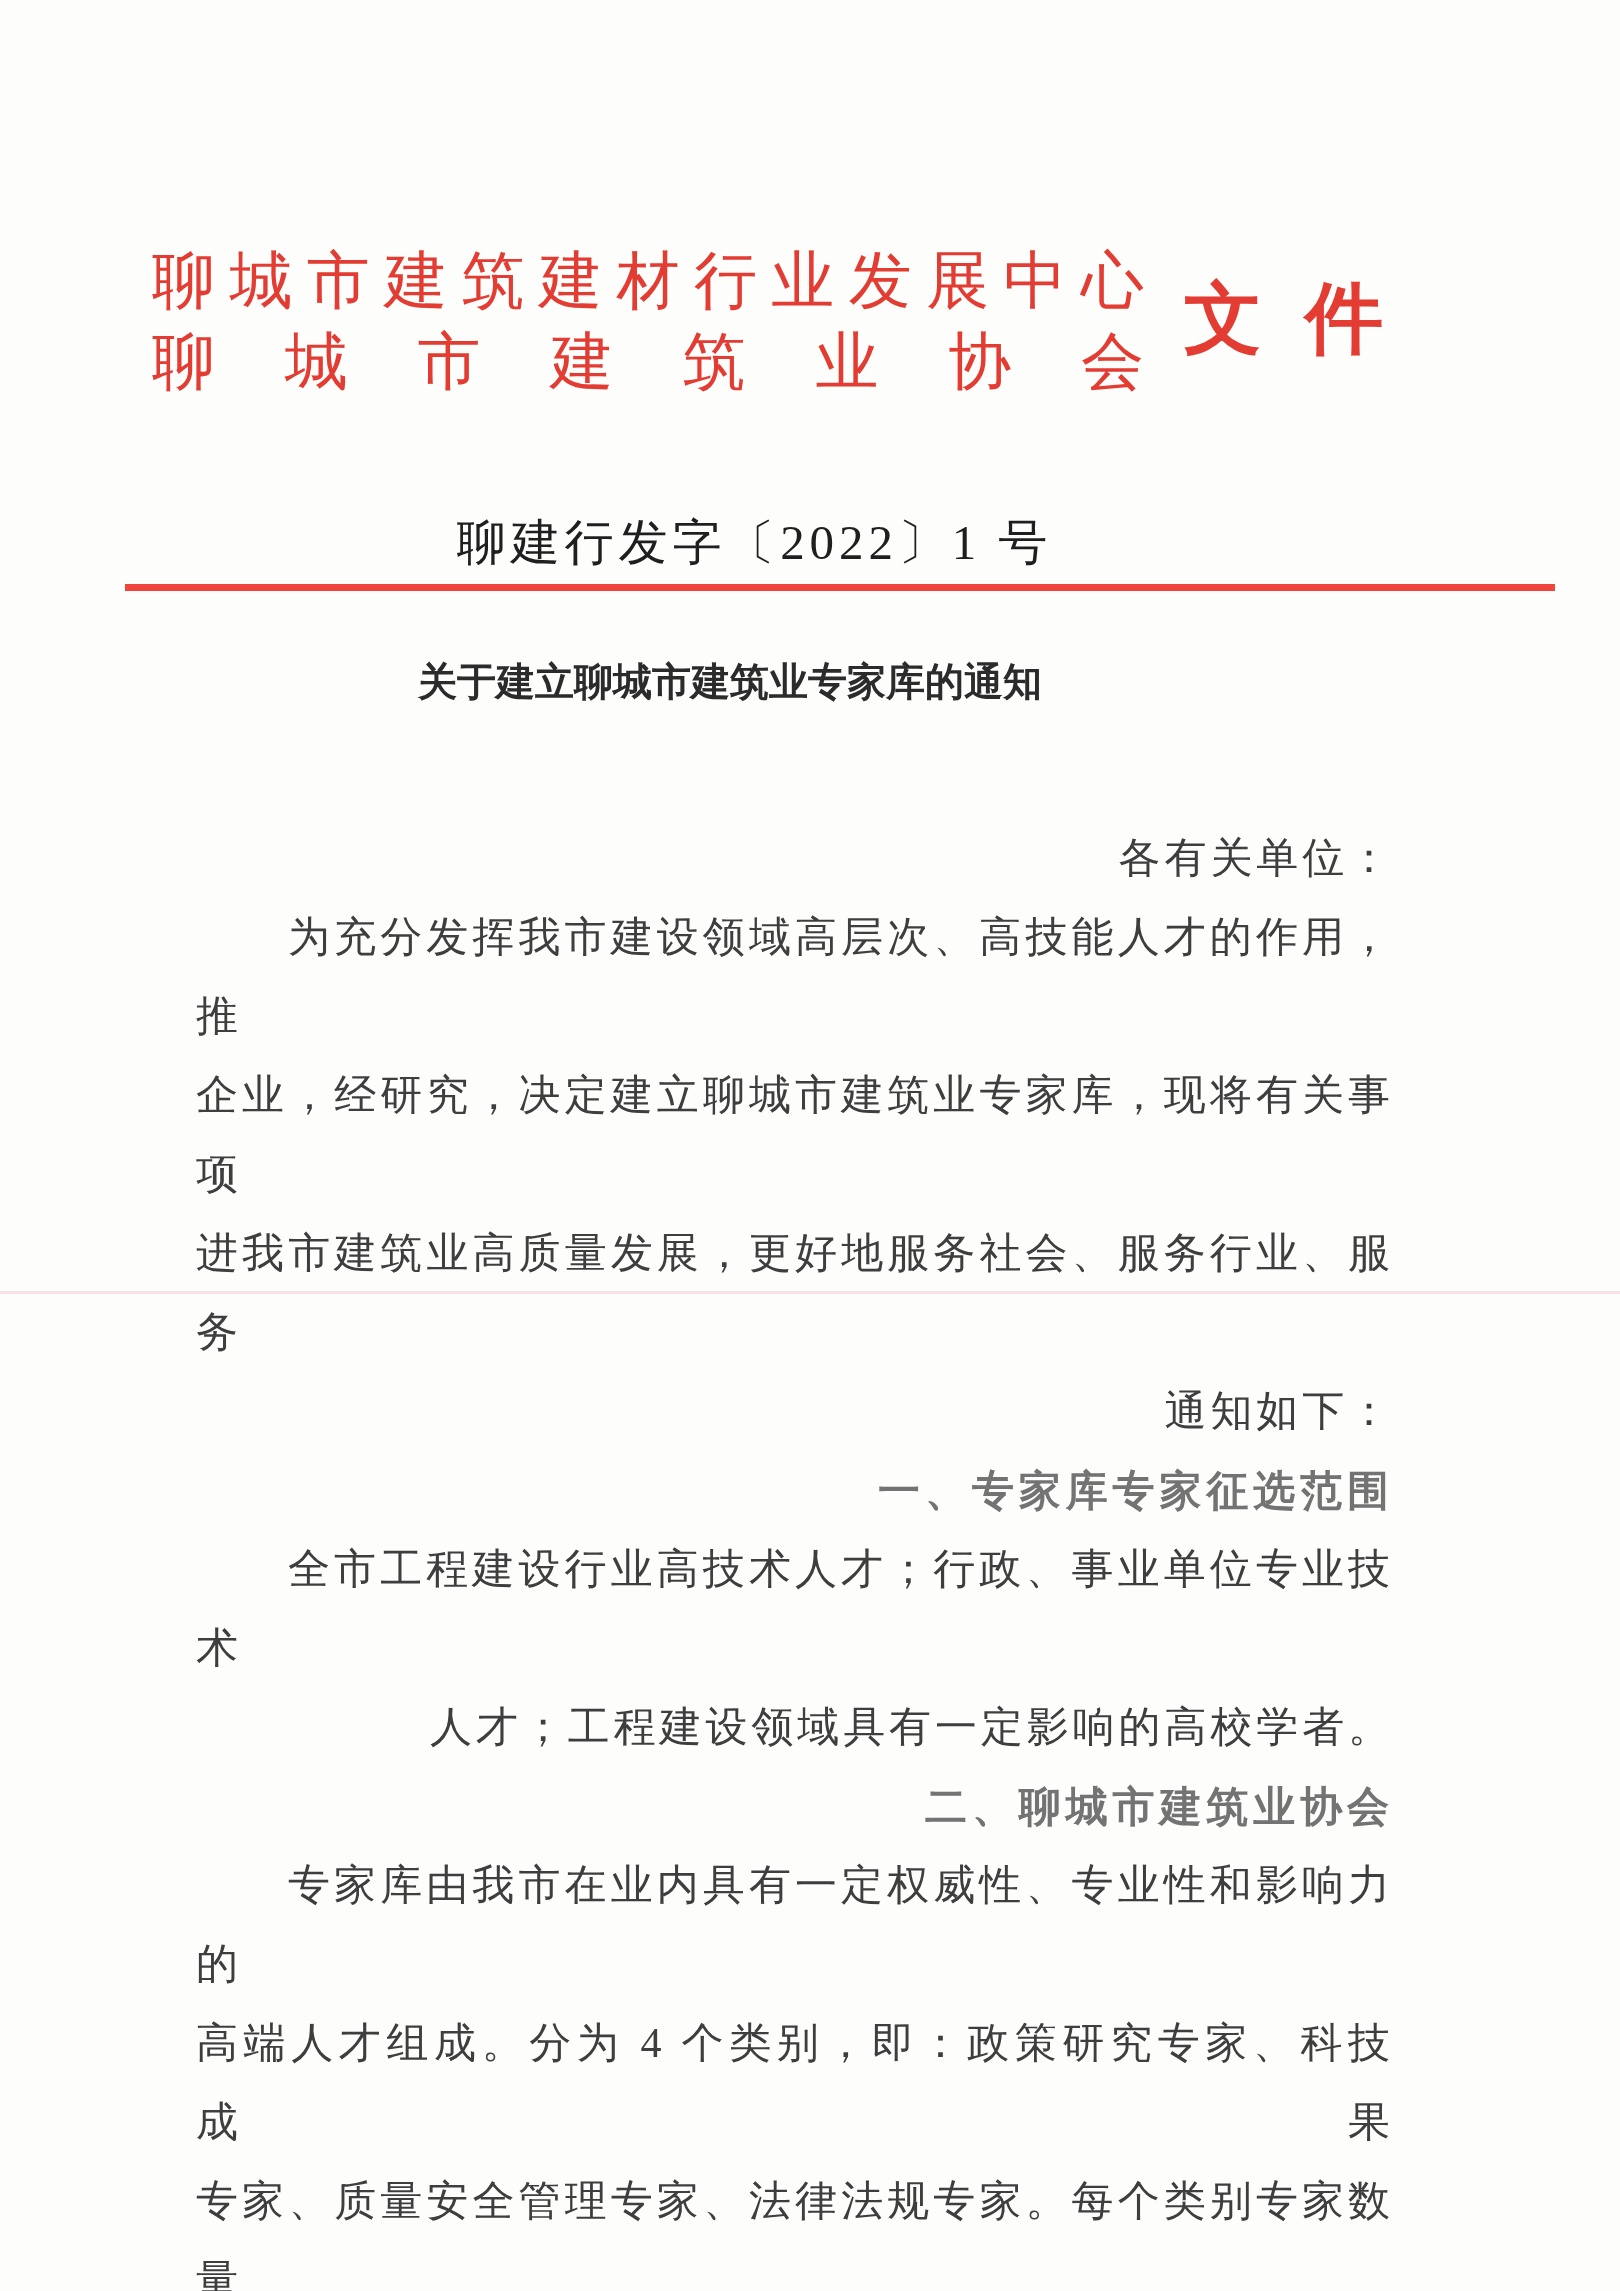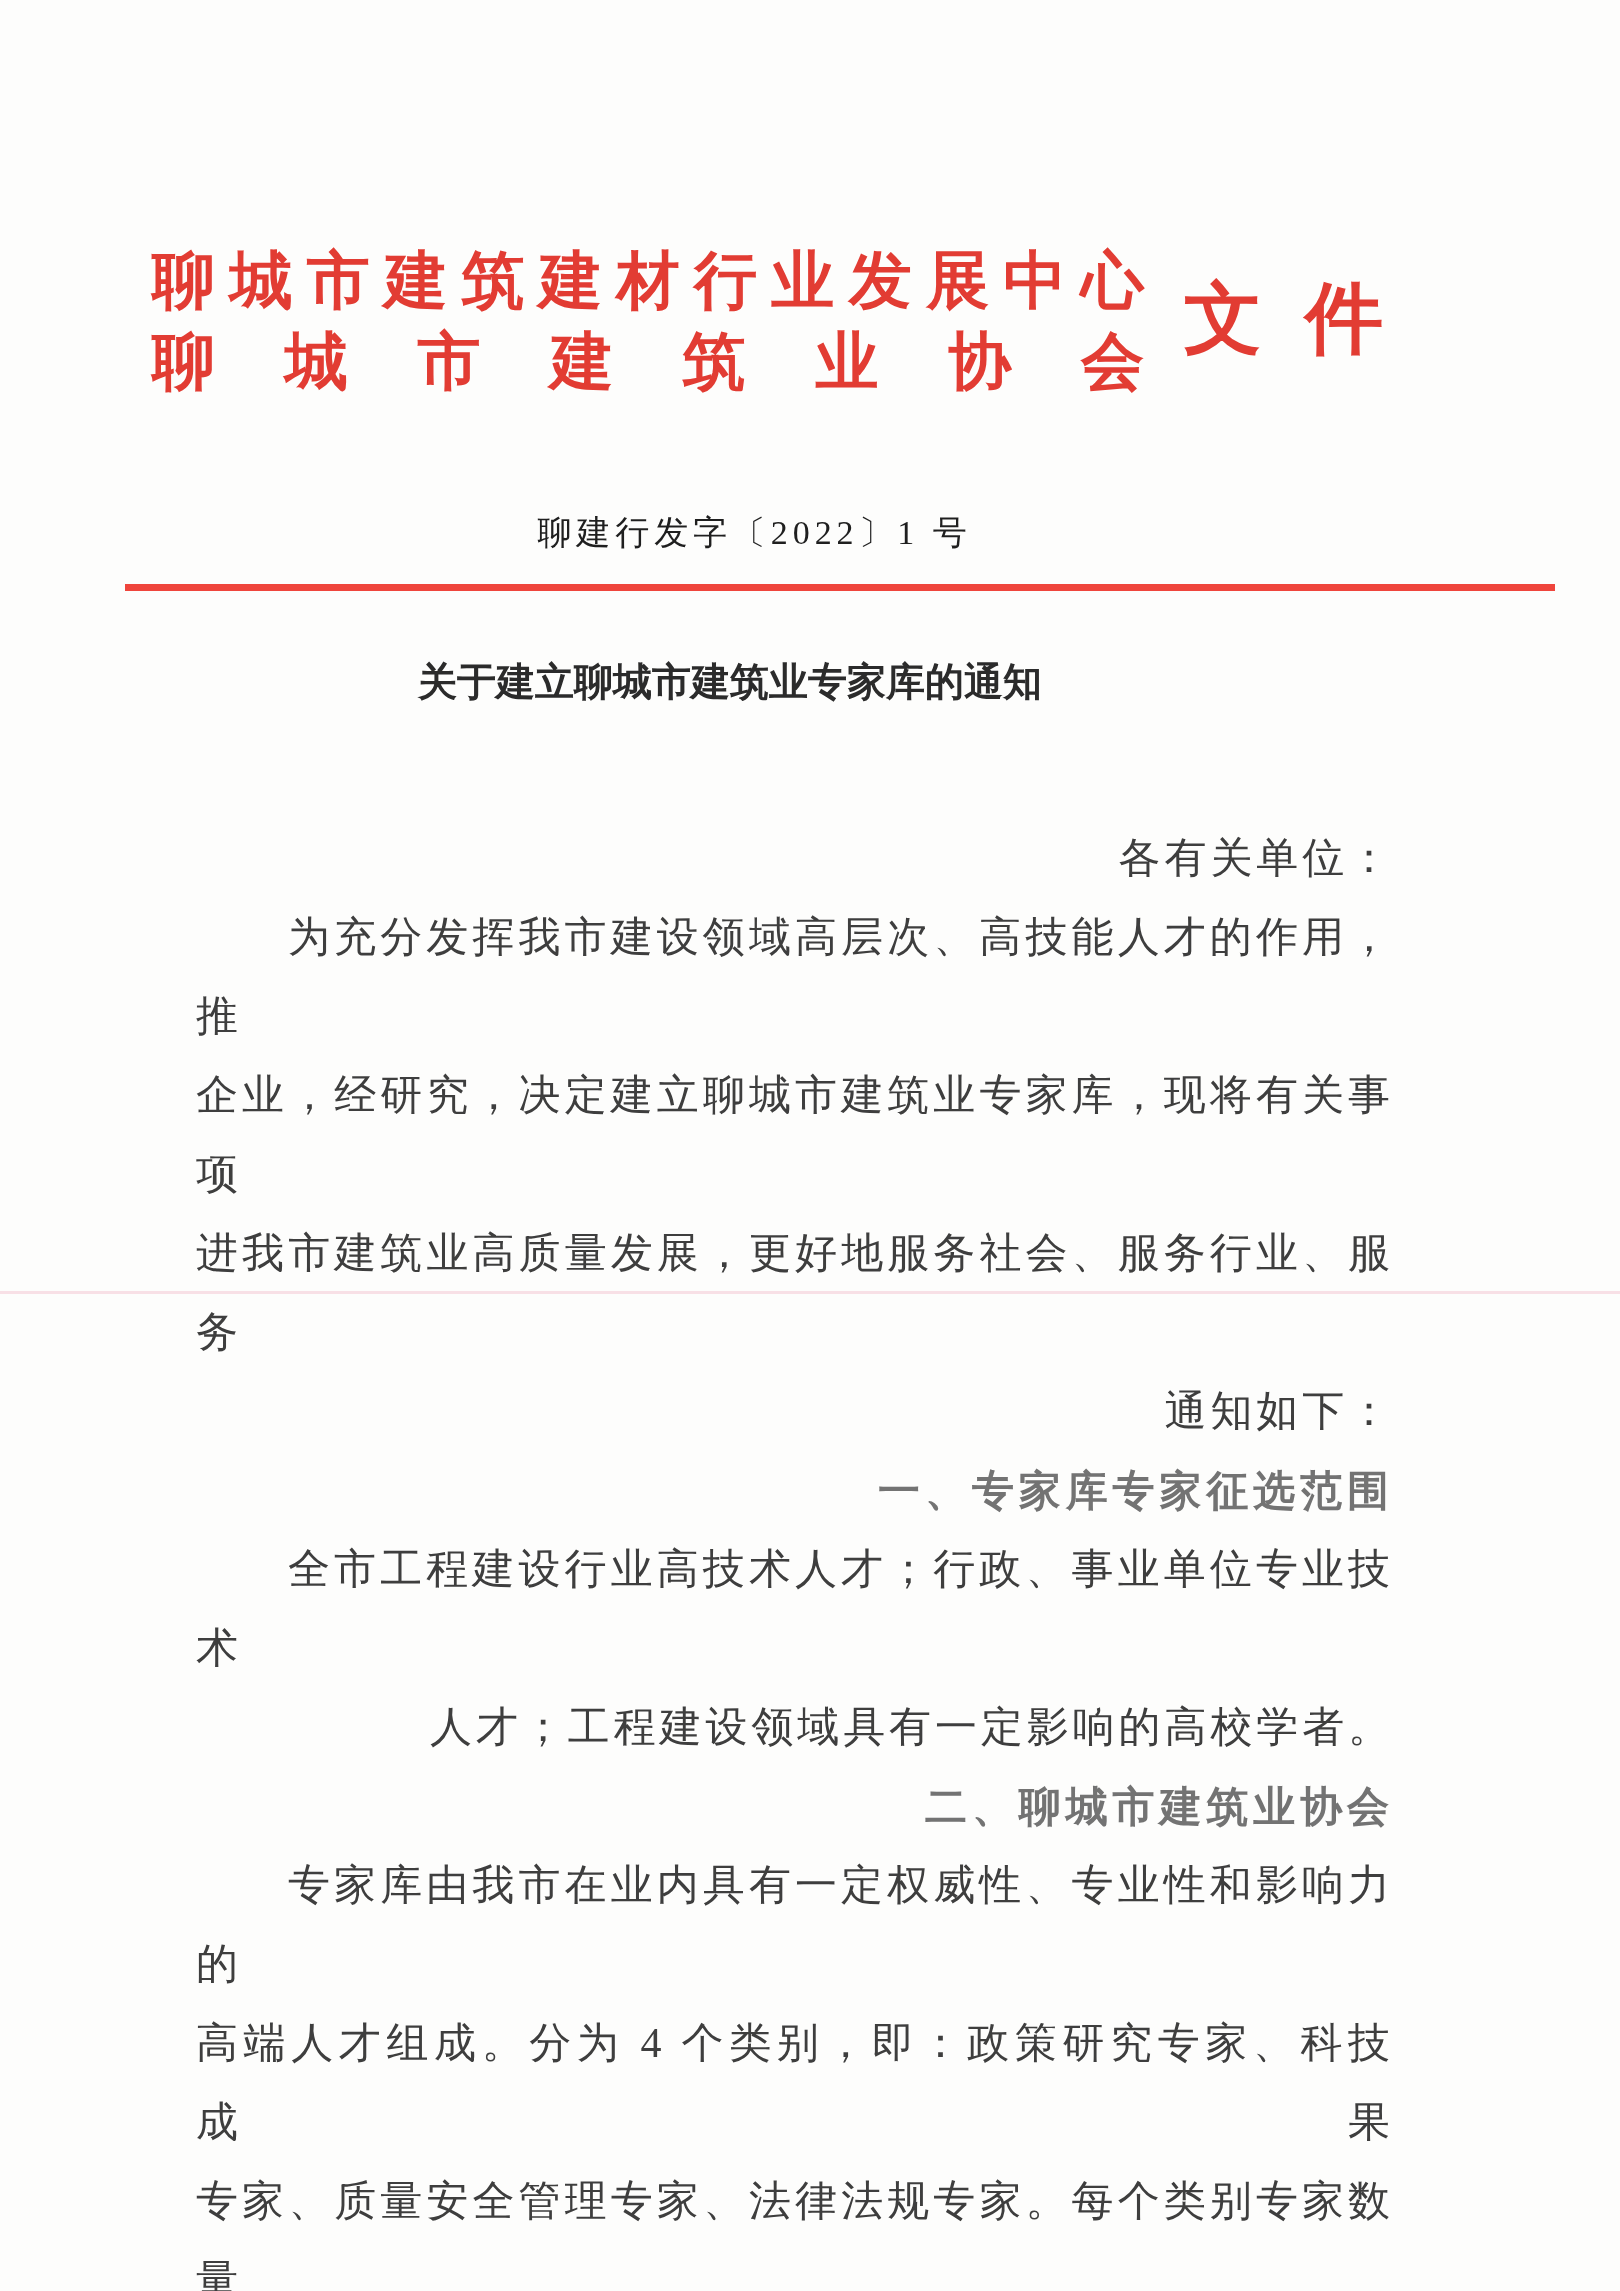--- a/index.html
+++ b/index.html
@@ -6,37 +6,37 @@
   .page{
     position:relative;
     width:1620px;height:2292px;
     background:#fdfdfc;
     overflow:hidden;
     font-family:"Liberation Serif","DejaVu Serif",serif;
   }
   
   .org-block{
     position:absolute;left:152px;top:241px;width:992px;
-    color:#e23c33;font-weight:700;
+    color:#e23c33;font-weight:400;
   }
   .org-line{
     font-size:63px;line-height:81px;
     text-align:justify;text-align-last:justify;
     white-space:nowrap;
   }
   .org-line.spread{letter-spacing:0;}
   .doc-type{
     position:absolute;left:1184px;top:278px;
     font-size:78px;line-height:82px;font-weight:900;color:#e23c33;
     letter-spacing:43px;white-space:nowrap;
   }
   
   .doc-number{
     position:absolute;left:0;top:510px;width:1509px;
-    text-align:center;font-size:34px;letter-spacing:4.9px;color:#1f1f1f;
+    text-align:center;font-size:49px;letter-spacing:4.9px;color:#1f1f1f;
   }
   
   .red-rule{
     position:absolute;left:125px;top:584px;width:1430px;height:6.9px;
     background:#ef453c;
   }
   
   .doc-title{
     position:absolute;left:0;top:647px;width:1460px;
     text-align:center;font-size:39px;line-height:69px;font-weight:700;

